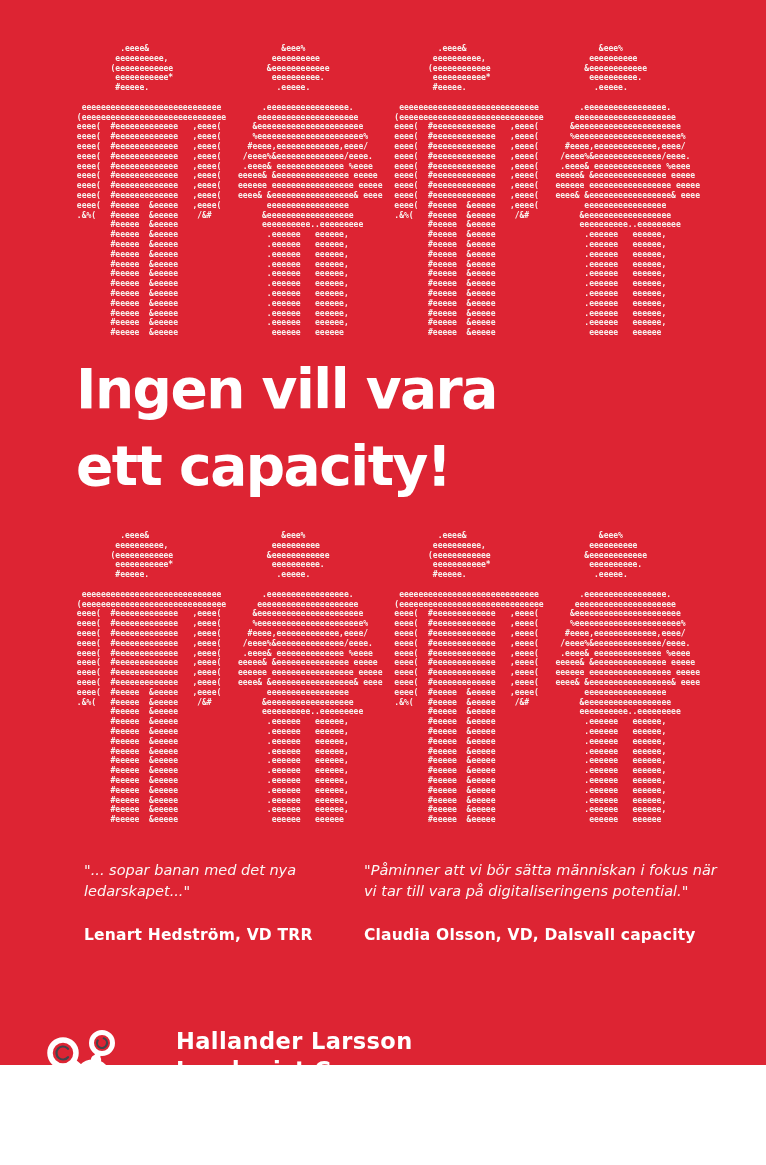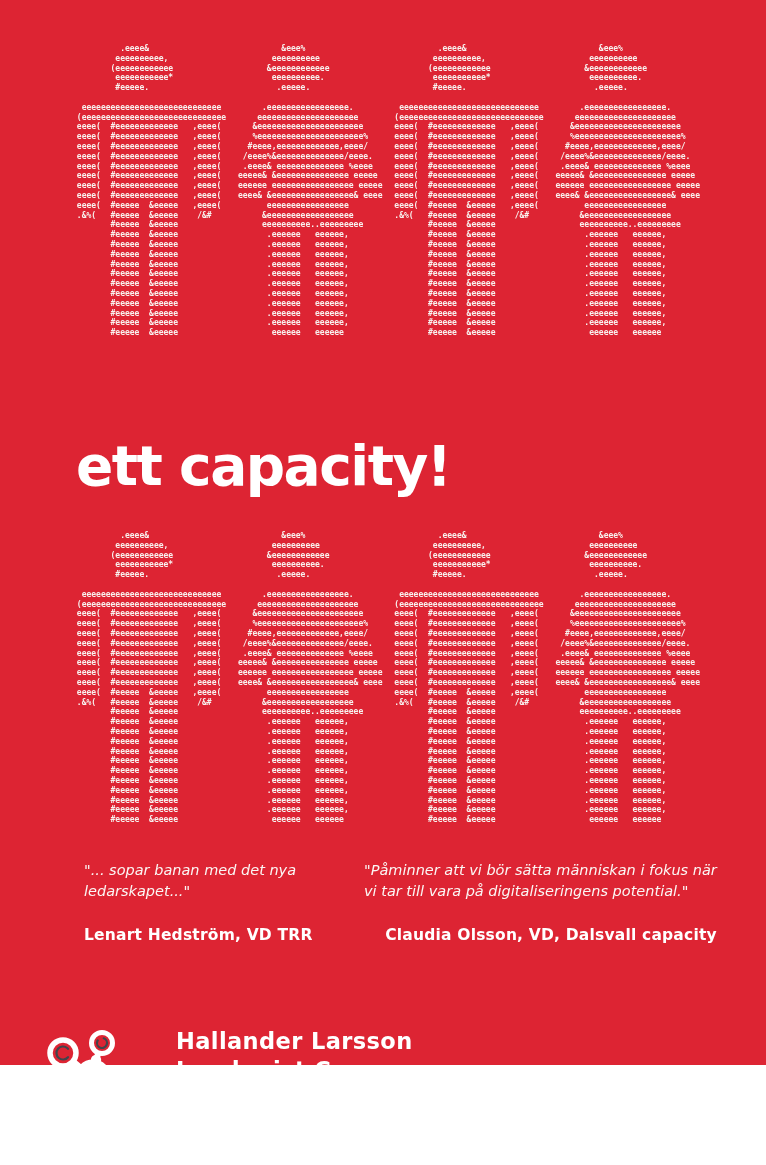--- a/index.html
+++ b/index.html
@@ -48,21 +48,20 @@
     line-height:20.5px;
     white-space:pre;
     color:#fbf6f4;
   }
   .quote-attr{
     margin-top:25px;
     font-weight:bold;
     font-size:15.5px;
     letter-spacing:0.2px;
     color:#ffffff;
-    text-align:right;
   }
   .authors{
     position:absolute;
     left:176px;top:1027px;
     font-weight:bold;
     font-size:22.5px;
     line-height:28.5px;
     letter-spacing:0.4px;
     white-space:pre-line;
     color:#ffffff;
@@ -190,21 +189,21 @@
        .eeeeee   eeeeee,
        .eeeeee   eeeeee,
        .eeeeee   eeeeee,
        .eeeeee   eeeeee,
        .eeeeee   eeeeee,
        .eeeeee   eeeeee,
        .eeeeee   eeeeee,
         eeeeee   eeeeee</pre>
   </div>
 
-  <h1 class="title"><br><span>ett capacity!</span></h1>
+  <h1 class="title"><span>Ingen vill vara</span><br><span>ett capacity!</span></h1>
 
   <div class="figures-row row-bottom">
     <pre class="fig">          .eeee&amp;
          eeeeeeeeee,
         (eeeeeeeeeeee
          eeeeeeeeeee*
          #eeeee.
 
   eeeeeeeeeeeeeeeeeeeeeeeeeeeee
  (eeeeeeeeeeeeeeeeeeeeeeeeeeeeee

